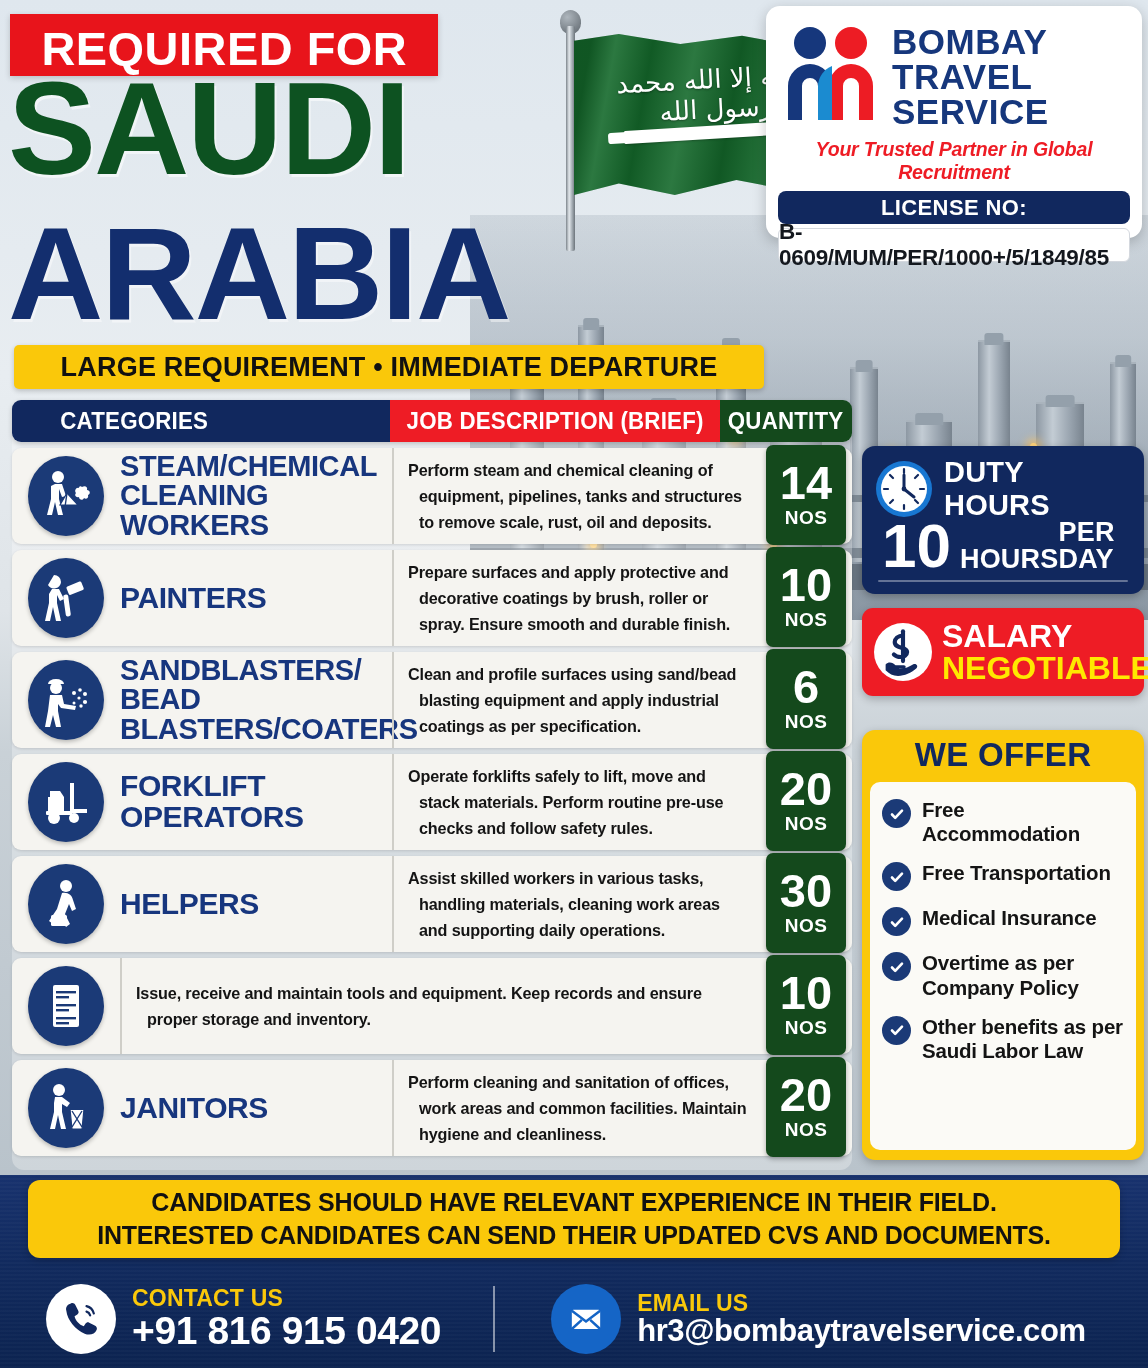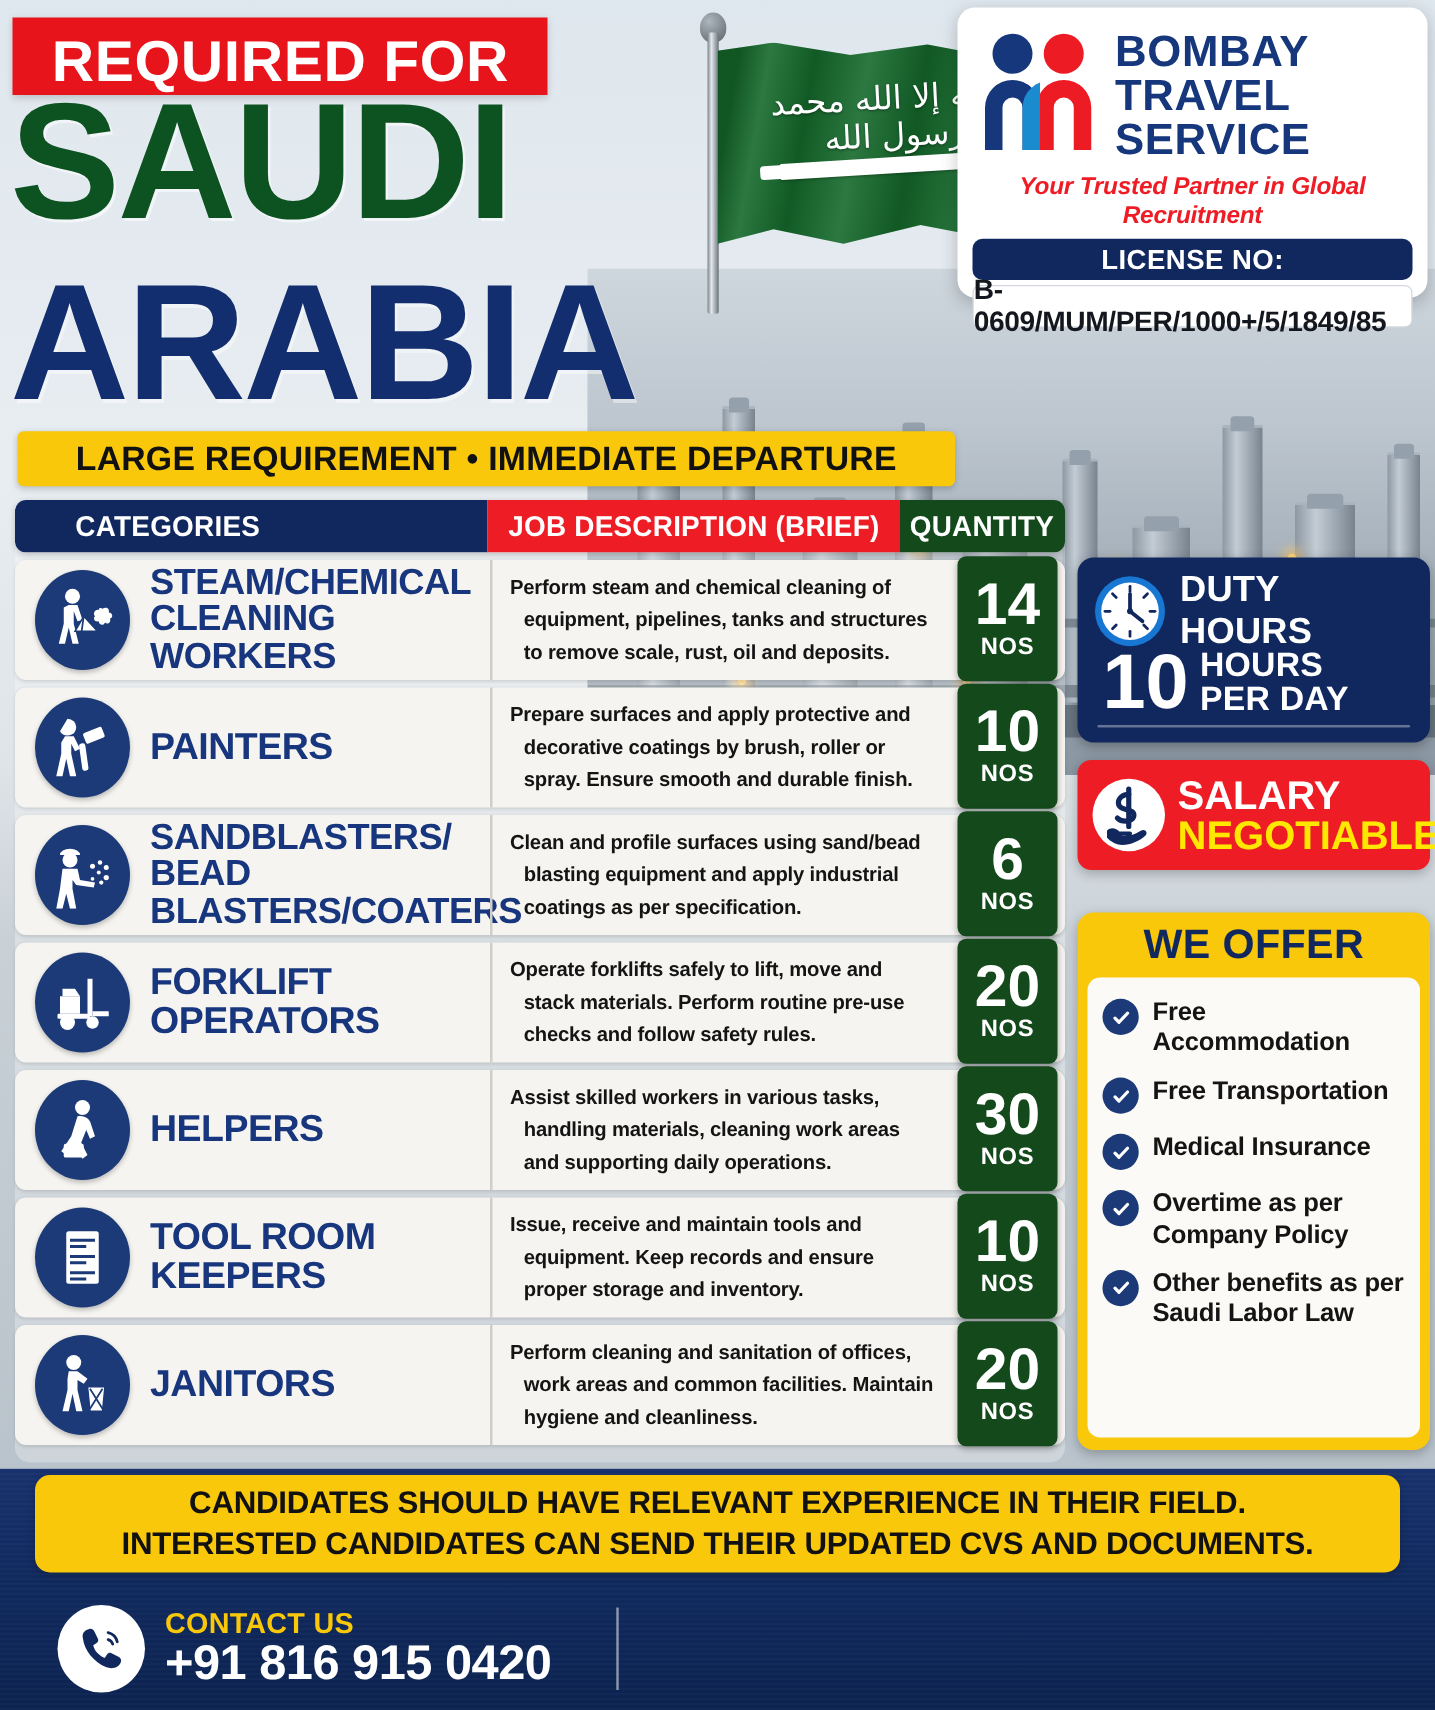--- a/index.html
+++ b/index.html
@@ -198,21 +198,21 @@
   .duty {
     position:absolute; left:862px; top:446px; width:282px; height:148px;
     background:#11285e; border-radius:13px; box-shadow:0 3px 9px rgba(0,0,0,.28);
     padding:10px 12px;
   }
   .duty-top { display:flex; align-items:center; gap:10px; }
   .clock { width:60px; height:60px; flex:0 0 60px; }
   .duty-title { color:#fff; font-size:29px; font-weight:900; letter-spacing:.2px; }
   .duty-bottom { display:flex; align-items:center; gap:9px; padding-left:8px; margin-top:-4px; }
   .duty-num { color:#fff; font-size:62px; font-weight:900; line-height:.9; }
-  .duty-lines { display:flex; flex-direction:column; line-height:1.0; }
+  .duty-lines { display:flex; flex-direction:row; line-height:1.0;align-items:flex-end; }
   .duty-lines span { color:#fff; font-size:27px; font-weight:900; letter-spacing:.2px; }
   .duty-rule { height:2px; background:rgba(255,255,255,.35); margin:6px 4px 0 4px; border-radius:1px; }
 
   .salary {
     position:absolute; left:862px; top:608px; width:282px; height:88px;
     background:#EE1C25; border-radius:11px; box-shadow:0 3px 9px rgba(0,0,0,.25);
     display:flex; align-items:center; gap:10px; padding:0 12px;
   }
   .salary-ico { width:58px; height:58px; border-radius:50%; background:#fff; flex:0 0 58px;
     display:flex; align-items:center; justify-content:center; }
@@ -490,21 +490,20 @@
               <rect x="13" y="6" width="26" height="42" rx="2"></rect>
               <rect x="16" y="12" width="20" height="2.4" fill="#1b3a77"></rect>
               <rect x="16" y="17" width="13" height="2.4" fill="#1b3a77"></rect>
               <rect x="16" y="25" width="20" height="2.4" fill="#1b3a77"></rect>
               <rect x="16" y="30" width="13" height="2.4" fill="#1b3a77"></rect>
               <rect x="16" y="38" width="20" height="2.4" fill="#1b3a77"></rect>
               <rect x="16" y="43" width="13" height="2.4" fill="#1b3a77"></rect>
             </svg>
         </div>
       </div>
-      <div class="cell-title">TOOL ROOM KEEPERS</div>
       <div class="cell-desc">
         <p>Issue, receive and maintain tools and equipment. Keep records and ensure proper storage and inventory.</p>
       </div>
       <div class="cell-qty">
         <div class="qty-badge">
           <div class="num">10</div>
           <div class="nos">NOS</div>
         </div>
       </div>
     </div>
@@ -643,15 +642,28 @@
         </svg>
       </div>
       <div class="f-txt">
         <div class="f-label">CONTACT US</div>
         <div class="f-value">+91 816 915 0420</div>
       </div>
     </div>
 
     <div class="f-divider"></div>
 
+    <div class="fgroup email">
+      <div class="f-ico-circle blue">
+        <svg viewBox="0 0 48 48" width="40" height="40">
+          <rect x="7" y="13" width="34" height="23" rx="2" fill="#fff"></rect>
+          <path d="M7 14l17 13 17-13" fill="none" stroke="#1565C6" stroke-width="3"></path>
+          <path d="M7 36l12-11M41 36L29 25" fill="none" stroke="#1565C6" stroke-width="3"></path>
+        </svg>
+      </div>
+      <div class="f-txt">
+        <div class="f-label">EMAIL US</div>
+        <div class="f-value email">hr3@bombaytravelservice.com</div>
+      </div>
+    </div>
   </div>
 
 </div>
 
 </body></html>

